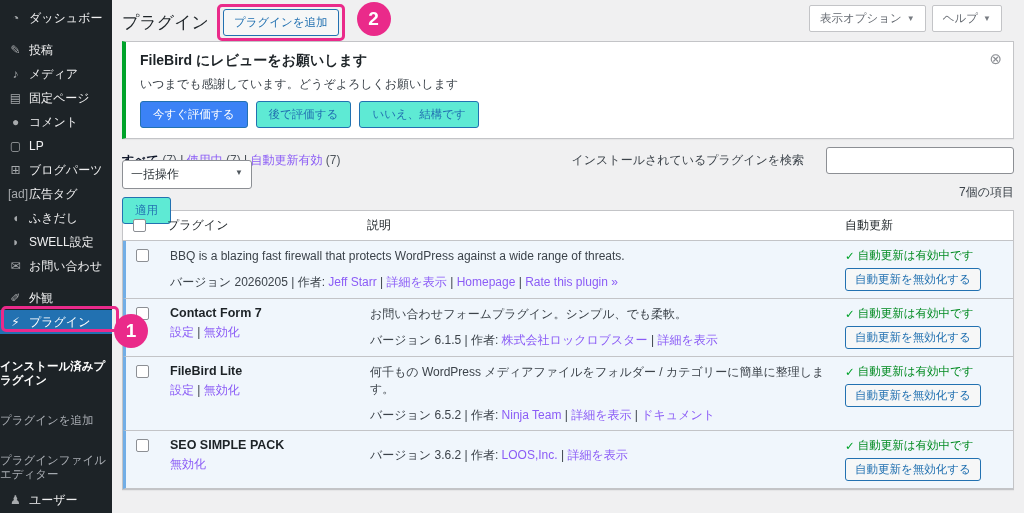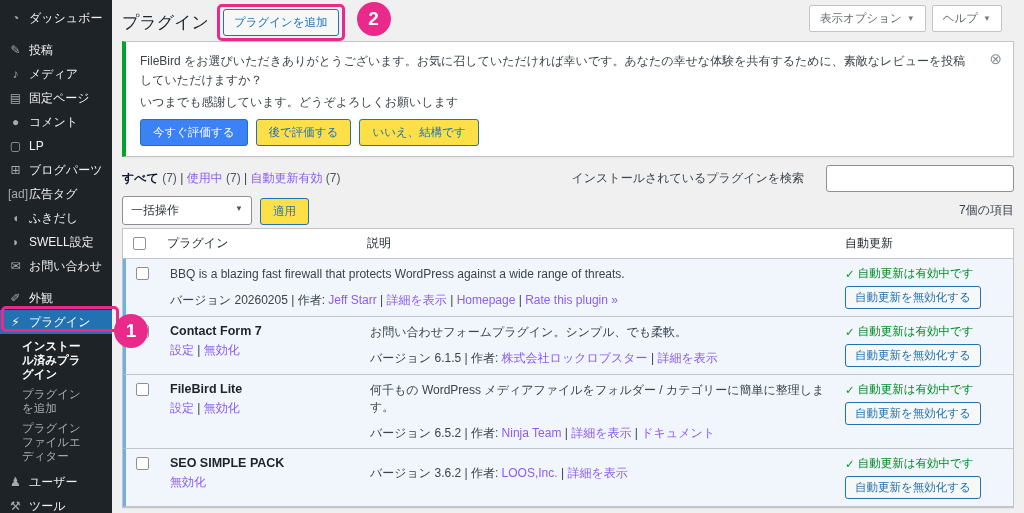--- a/index.html
+++ b/index.html
@@ -9,21 +9,21 @@
 
   
   .sidebar { position:relative; width:112px; flex:none; background:#1d2327; color:#f0f0f1; padding-top:6px; z-index:2; }
   .mi { display:flex; align-items:center; gap:6px; padding:5px 8px; line-height:14px; cursor:pointer; font-size:12px; }
   .mi.gap { margin-top:8px; }
   .mi.active { background:#2271b1; color:#fff; }
   .mi .ico { width:15px; flex:none; text-align:center; color:#a7aaad; font-size:12px; }
   .mi.active .ico { color:#fff; }
   .mi .lbl { white-space:nowrap; overflow:hidden; }
   .submenu { padding:2px 0 4px 0; }
-  .smi { padding:3px 22px; font-size:11.5px; line-height:14px; color:#a9adb3; cursor:pointer; }
+  .smi { padding:3px 0; font-size:11.5px; line-height:14px; color:#a9adb3; cursor:pointer;margin-top:20px; }
   .smi.cur { color:#fff; font-weight:bold; }
 
   
   .main { flex:1; min-width:0; padding:0 10px; position:relative; z-index:1; }
   .screen-links { position:absolute; top:5px; right:22px; display:flex; gap:6px; }
   .screen-btn { display:flex; align-items:center; gap:5px; background:#fff; border:1px solid #c3c4c7; border-radius:2px; color:#646970; font-size:11.5px; padding:5px 10px; cursor:pointer; }
   .screen-btn .caret { font-size:8px; color:#787c82; }
 
   .h1row { display:flex; align-items:center; gap:14px; padding-top:8px; height:36px; }
   h1 { font-size:17px; font-weight:400; color:#1d2327; }
@@ -35,36 +35,36 @@
   .ann-badge { position:absolute; width:34px; height:34px; border-radius:50%; background:#ea2a8a; color:#fff; font-size:19px; font-weight:bold; display:flex; align-items:center; justify-content:center; pointer-events:none; z-index:60; }
   .ann-badge.b2 { left:calc(100% + 18px); top:-7px; }
   .ann-rect { position:absolute; border:3px solid #ea2a8a; border-radius:5px; pointer-events:none; z-index:60; }
 
   
   .notice { position:relative; background:#fff; border:1px solid #c3c4c7; border-left:4px solid #00a32a; box-shadow:0 1px 1px rgba(0,0,0,.04); margin-top:5px; padding:10px 40px 10px 14px; }
   .notice h2 { font-size:14px; color:#1d2327; margin-bottom:5px; }
   .notice p { font-size:12px; line-height:19px; color:#3c434a; margin-bottom:3px; }
   .notice-btns { display:flex; gap:8px; margin-top:7px; }
   .btn-primary { background:#3b82f6; border:1px solid #2271b1; color:#fff; border-radius:3px; font-size:11.5px; padding:5px 12px; cursor:pointer; }
-  .btn-outline { background:#fde047; border:1px solid #2271b1; color:#2271b1; border-radius:3px; font-size:11.5px; padding:5px 12px; cursor:pointer; }
+  .btn-outline { background:#5eead4; border:1px solid #2271b1; color:#2271b1; border-radius:3px; font-size:11.5px; padding:5px 12px; cursor:pointer; }
   .dismiss { position:absolute; top:9px; right:11px; color:#8c8f94; font-size:15px; line-height:1; cursor:pointer; }
 
   
   .filter-row { display:flex; justify-content:space-between; align-items:center; margin-top:7px; height:28px; }
   .subsubsub { font-size:12px; }
   .subsubsub .cur { color:#0f172a; font-weight:600; }
   .subsubsub .cnt { color:#50575e; }
   .lnk { color:#8b5cf6; cursor:pointer; }
   .lnk.b { font-weight:600; }
   .search-box { display:flex; align-items:center; gap:22px; font-size:12px; color:#3c434a; }
   .search-input { width:188px; height:27px; border:1px solid #8c8f94; border-radius:3px; background:#fff; font-size:12px; padding:0 6px; }
 
   
   .bulk-row { display:flex; justify-content:space-between; align-items:center; margin-top:3px; height:30px; }
-  .bulk-left { display:flex; gap:8px; align-items:flex-end; }
+  .bulk-left { display:flex; gap:8px; align-items:flex-start;flex-direction:column; }
   .select { position:relative; background:#fff; border:1px solid #8c8f94; border-radius:3px; font-size:12px; color:#2c3338; padding:5px 26px 5px 8px; min-width:130px; cursor:pointer; }
   .select .caret { position:absolute; right:8px; top:7px; font-size:8px; color:#50575e; }
   .count { font-size:12px; color:#3c434a; }
 
   
   .tablebox { background:#fff; border:1px solid #c3c4c7; margin-top:3px; box-shadow:0 1px 1px rgba(0,0,0,.04); }
   .trow { display:flex; }
   .thead { border-bottom:1px solid #c3c4c7; color:#1d2327; font-size:12px; }
   .c-cb { width:34px; flex:none; padding:8px 0 0 10px; }
   .c-name { width:200px; flex:none; padding:7px 10px; }
@@ -198,21 +198,21 @@
     <div class="h1row">
       <h1>プラグイン</h1>
       <span class="ann-wrap">
         <button class="add-btn">プラグインを追加</button>
         <span class="ann-box"></span>
         <span class="ann-badge b2">2</span>
       </span>
     </div>
 
     <div class="notice">
-      <p>FileBird をお選びいただきありがとうございます。お気に召していただければ幸いです。あなたの幸せな体験を共有するために、素敵なレビューを投稿していただけますか？</p>
+      <h2>FileBird にレビューをお願いします</h2>
       <p>いつまでも感謝しています。どうぞよろしくお願いします</p>
       <div class="notice-btns">
         <button class="btn-primary">今すぐ評価する</button>
         <button class="btn-outline">後で評価する</button>
         <button class="btn-outline">いいえ、結構です</button>
       </div>
       <span class="dismiss">⊗</span>
     </div>
 
     <div class="filter-row">

